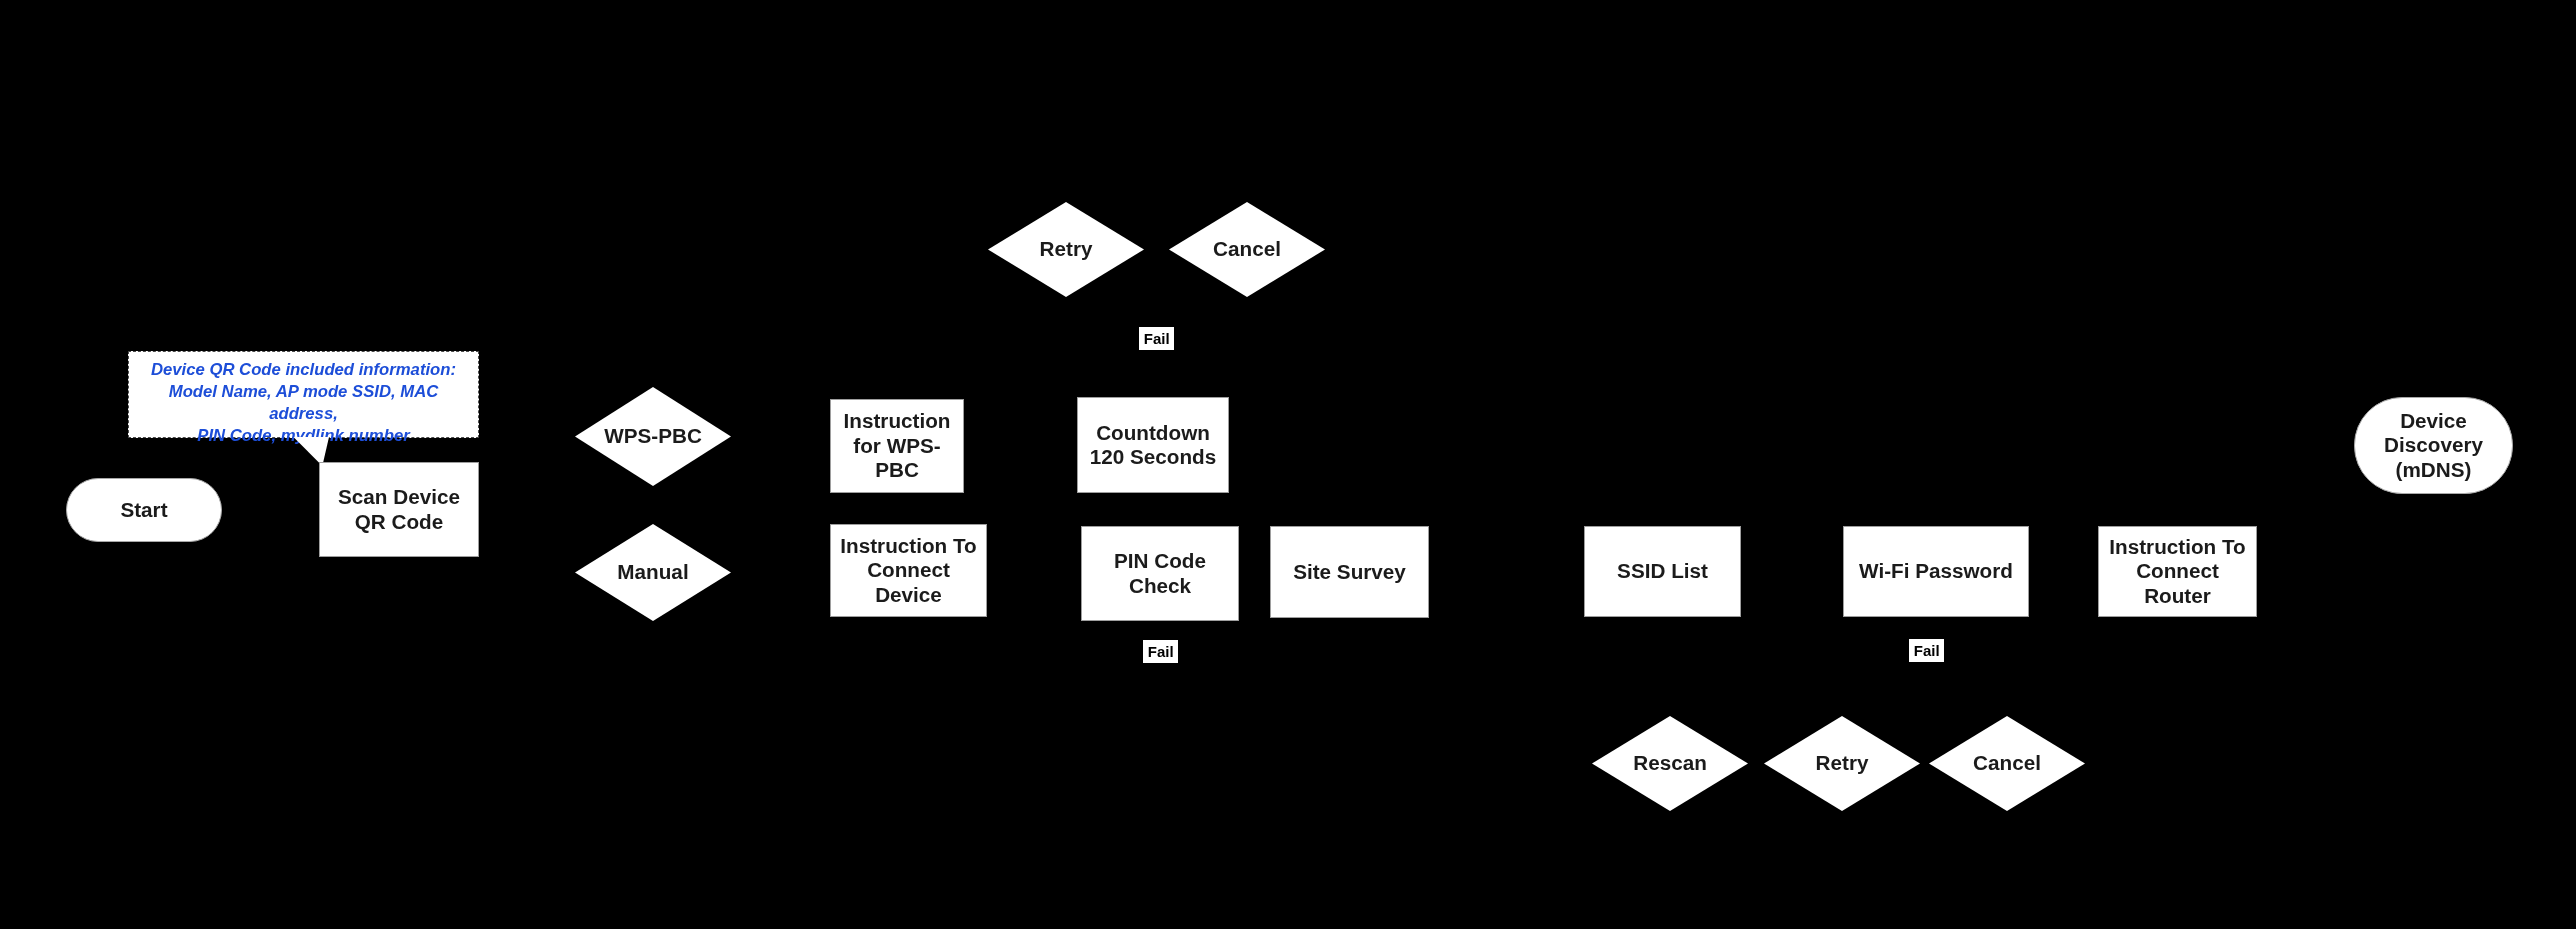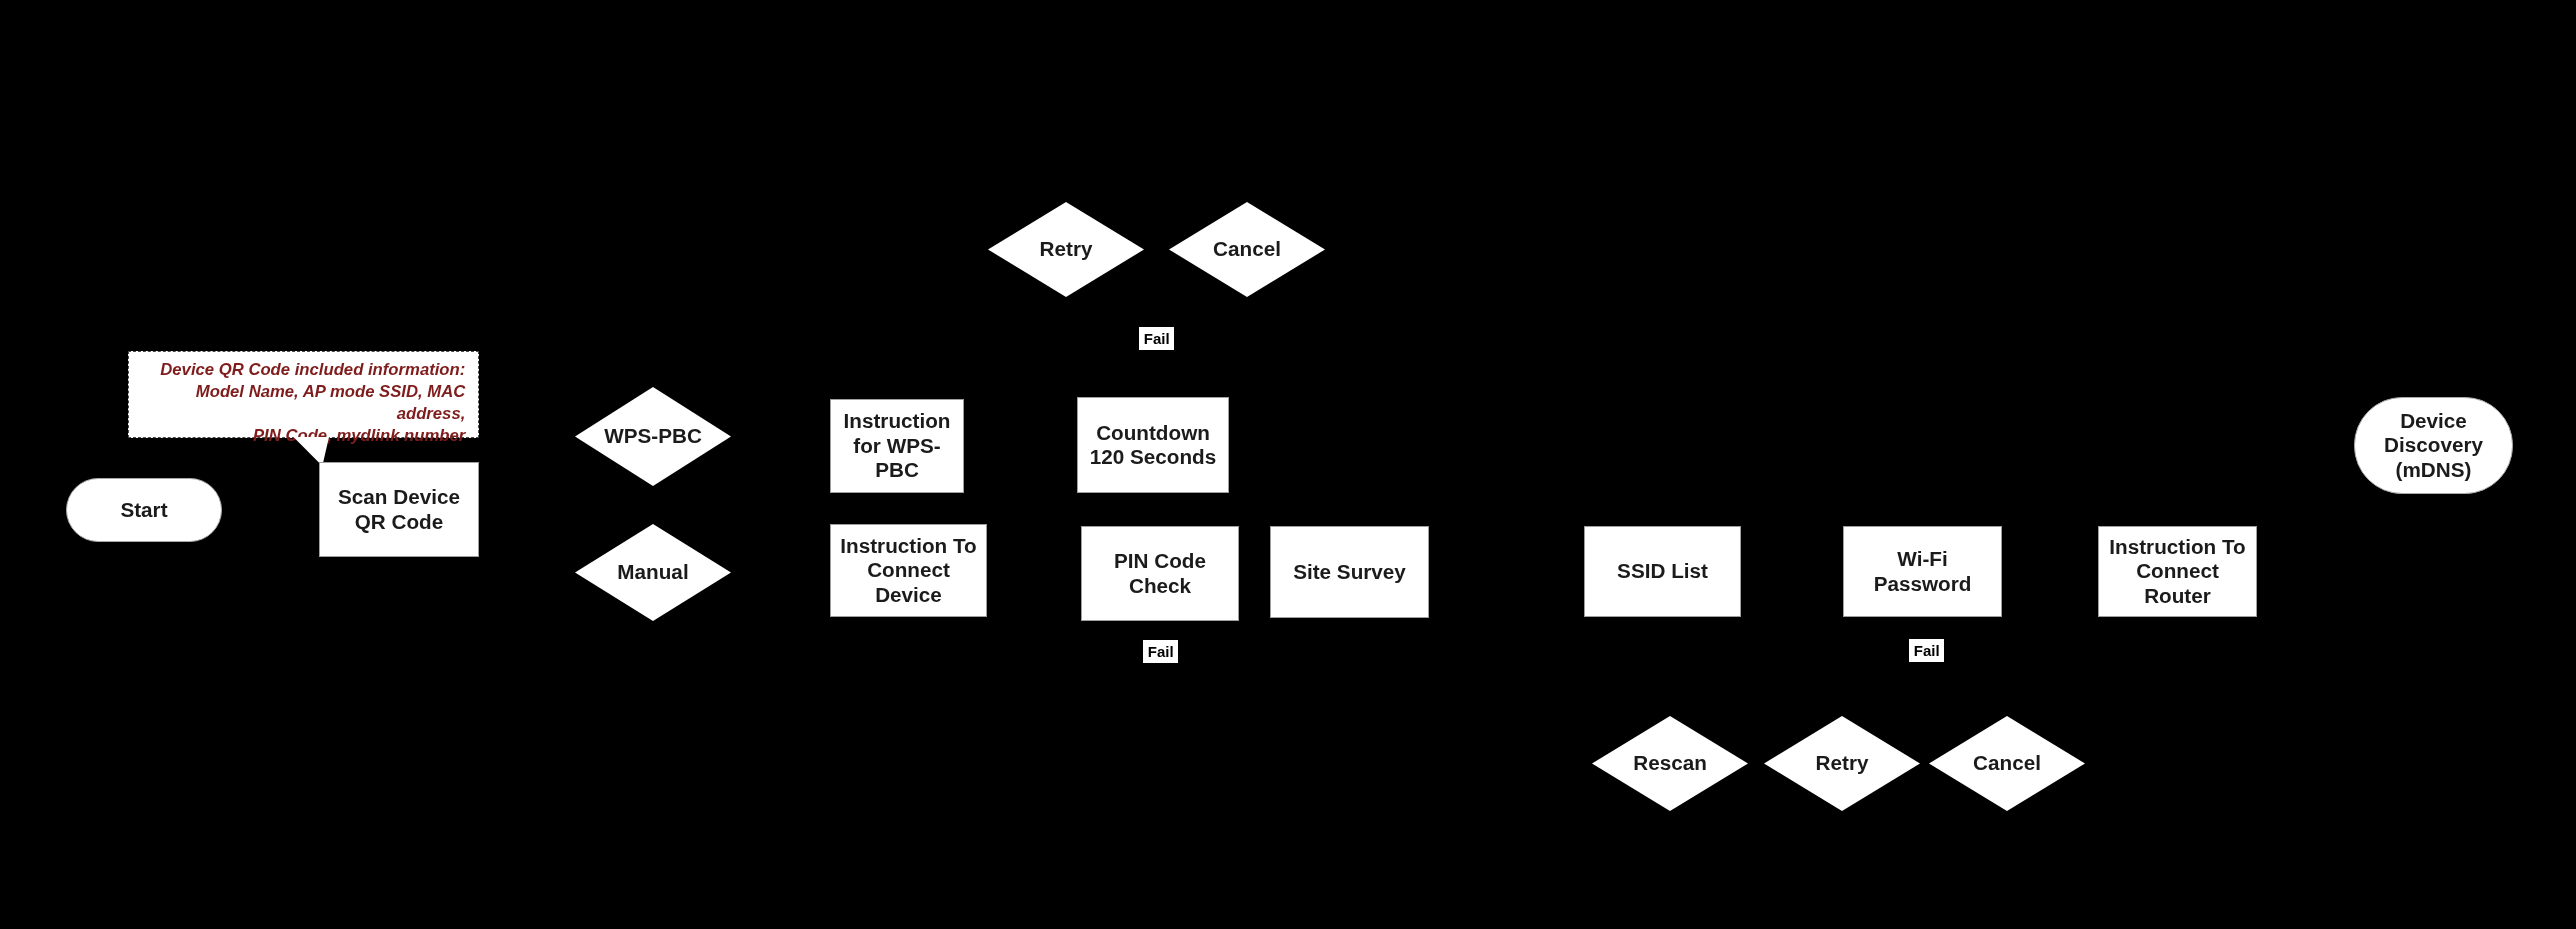--- a/index.html
+++ b/index.html
@@ -41,27 +41,27 @@
   .decision {
     clip-path: polygon(50% 0%, 100% 50%, 50% 100%, 0% 50%);
     padding: 0;
   }
   .label-span { white-space: pre-line; }
   .callout {
     position: absolute;
     box-sizing: border-box;
     background: #ffffff;
     border: 1.6px dashed #4a4a4a;
-    color: #7f1d1d;
+    color: #1d4ed8;
     font-size: 16.7px;
     font-style: italic;
     font-weight: 600;
     line-height: 1.32;
     padding: 7.2px 12.7px;
-    text-align: right;
+    text-align: center;
   }
   .callout-tail {
     position: absolute;
     background: #ffffff;
     clip-path: polygon(4% 0%, 100% 0%, 82% 100%);
   }
   .edge-label {
     position: absolute;
     background: #ffffff;
     color: #000000;
@@ -126,21 +126,21 @@
   <div class="edge-label" style="left:1143px; top:640px;">
     <span>Fail</span>
   </div>
 
   <div class="node process" style="left:1270px; top:526px; width:159px; height:92px;">
     <span class="label-span">Site Survey</span>
   </div>
   <div class="node process" style="left:1584px; top:526px; width:157px; height:91px;">
     <span class="label-span">SSID List</span>
   </div>
-  <div class="node process" style="left:1843px; top:526px; width:159px; height:91px;">
+  <div class="node process" style="left:1843px; top:526px; width:186px; height:91px;">
     <span class="label-span">Wi-Fi Password</span>
   </div>
 
   <div class="edge-label" style="left:1909px; top:639px;">
     <span>Fail</span>
   </div>
 
   <div class="node process" style="left:2098px; top:526px; width:159px; height:91px;">
     <span class="label-span">Instruction To Connect Router</span>
   </div>

